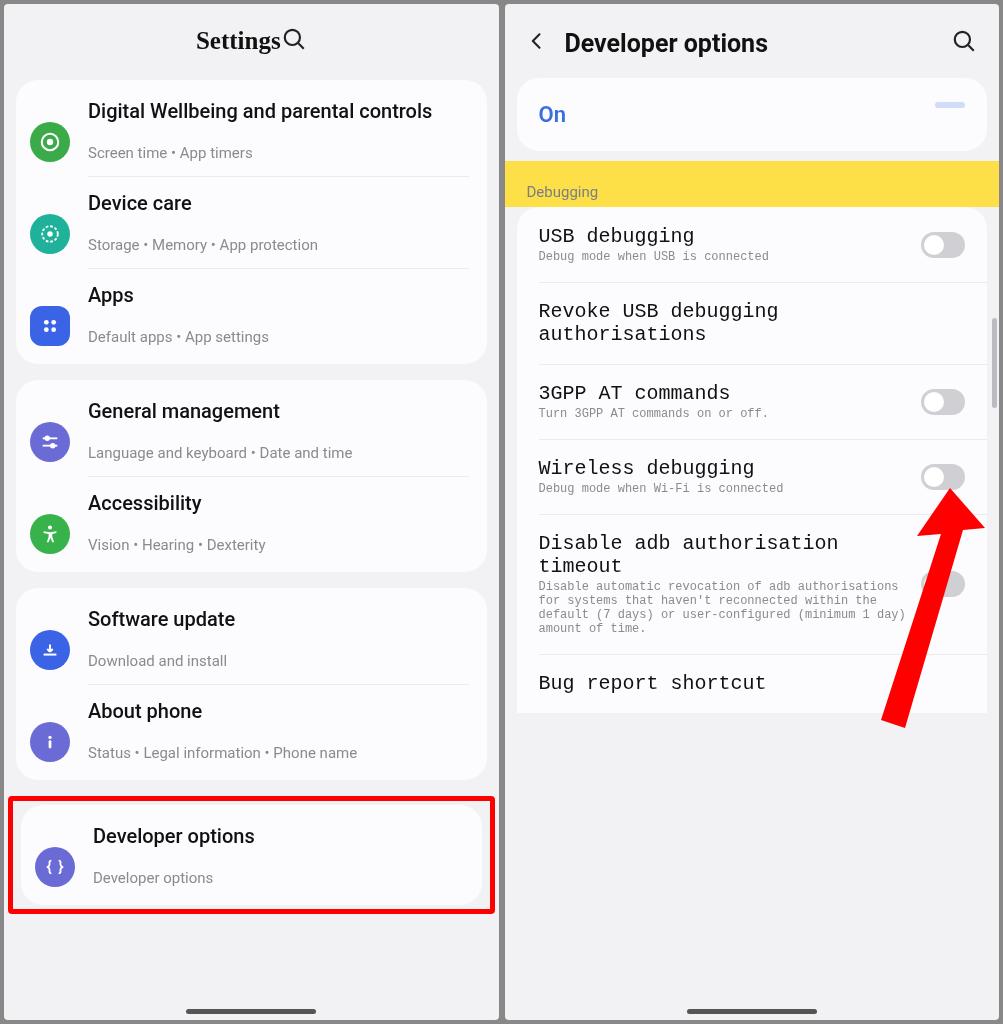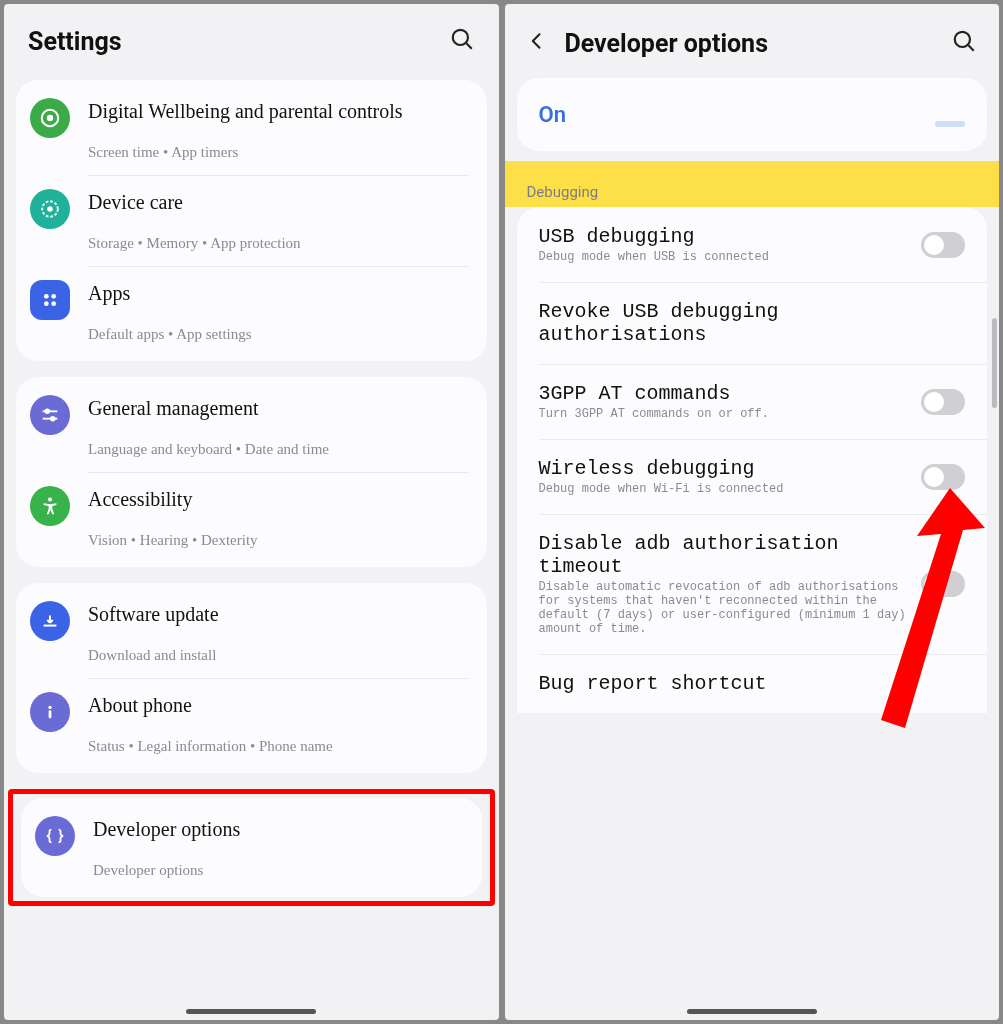--- a/index.html
+++ b/index.html
@@ -18,41 +18,41 @@
     border-radius: 4px;
     overflow: hidden;
     position: relative;
     display: flex;
     flex-direction: column;
   }
   
   .header-left {
     display: flex;
     align-items: center;
-    justify-content: space-between;
+    justify-content: center;
     padding: 22px 24px 18px 24px;
+    font-family: Liberation Serif, serif;
   }
   .header-left h1 {
     font-size: 25px;
     font-weight: 700;
     color: #111;
   }
   .search-icon svg { width: 26px; height: 26px; }
   .card {
     background: #fcfcfe;
     border-radius: 22px;
     margin: 6px 12px 16px 12px;
     padding: 4px 0;
   }
   .row {
     display: flex;
-    align-items: flex-start;
+    align-items: flex-end;
     padding: 14px 18px 14px 14px;
     position: relative;
-    font-family: Liberation Serif, serif;
   }
   .row + .row::before {
     content:"";
     position:absolute;
     top:0; left:72px; right:18px;
     height:1px; background:#eaeaec;
   }
   .icon-bubble {
     width: 40px; height: 40px;
     border-radius: 50%;
@@ -87,21 +87,21 @@
   .card-right {
     background:#fcfcfe;
     border-radius: 22px;
     margin: 4px 12px 10px 12px;
     padding: 0;
     overflow:hidden;
     position:relative;
   }
   .on-row {
     padding: 24px 22px;
-    display:flex; justify-content:space-between; align-items:flex-end;
+    display:flex; justify-content:space-between; align-items:flex-start;
   }
   .on-row .on-label { font-size:22px; font-weight:600; color:#3b6fe0; }
   .toggle-big {
     width:46px; height:26px; border-radius:13px; background:#4a7be8;
     position:relative;
   }
   .toggle-big.partial { opacity:0.25; width:30px; height:6px; border-radius:3px; }
   .list-right { background:#fcfcfe; margin:0; }
   .item {
     padding: 18px 22px;

